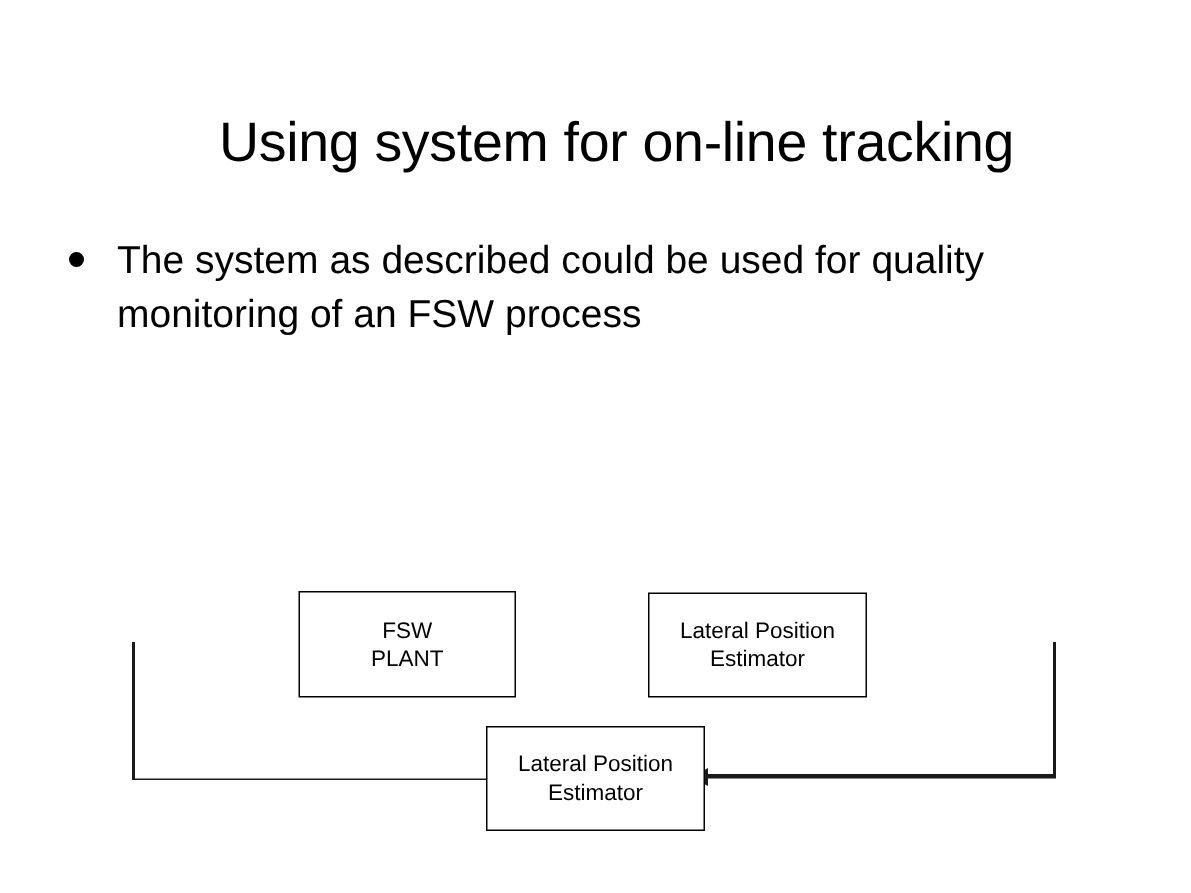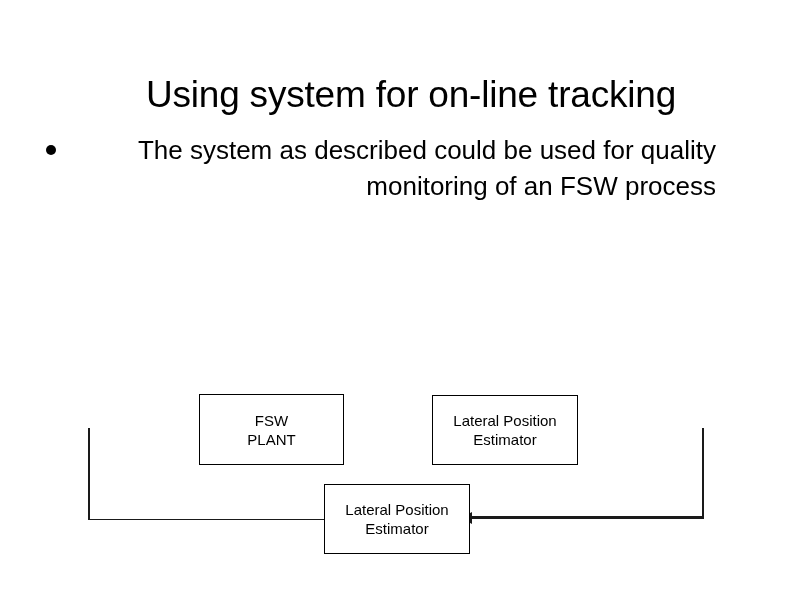--- a/index.html
+++ b/index.html
@@ -29,23 +29,22 @@
     font-weight: normal;
     letter-spacing: -0.2px;
     color: #000000;
     white-space: nowrap;
   }
 
   
   #bullet-list {
     position: absolute;
     left: 36px;
-    top: 132px;
+    top: 155px;
     width: 680px;
-    text-align: right;
   }
   .bullet-item {
     position: relative;
     padding-left: 42px;
     margin-bottom: 18px;
     font-size: 26px;
     line-height: 36px;
     color: #000000;
   }
   .bullet-marker {

